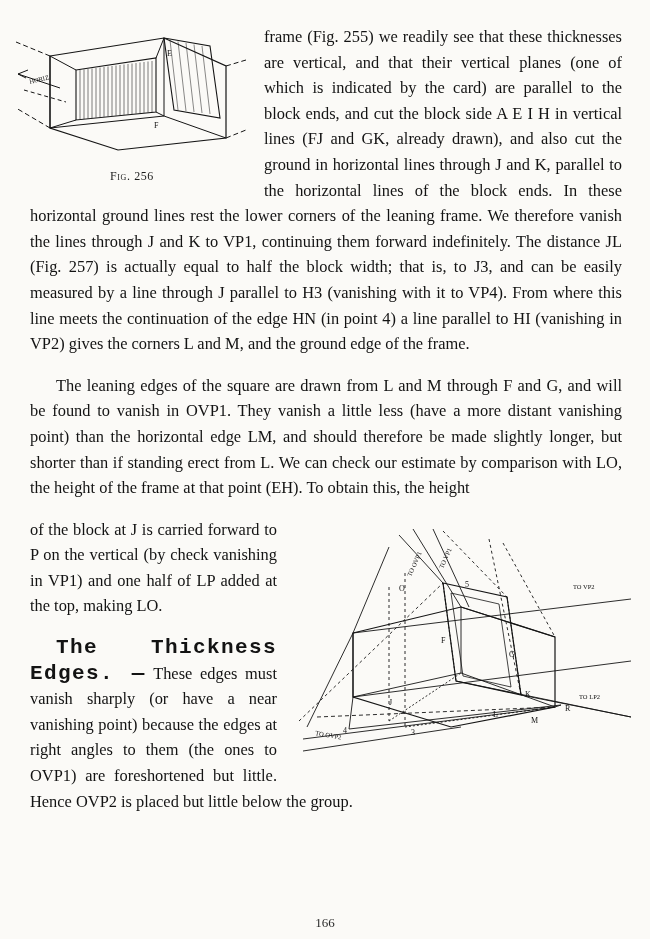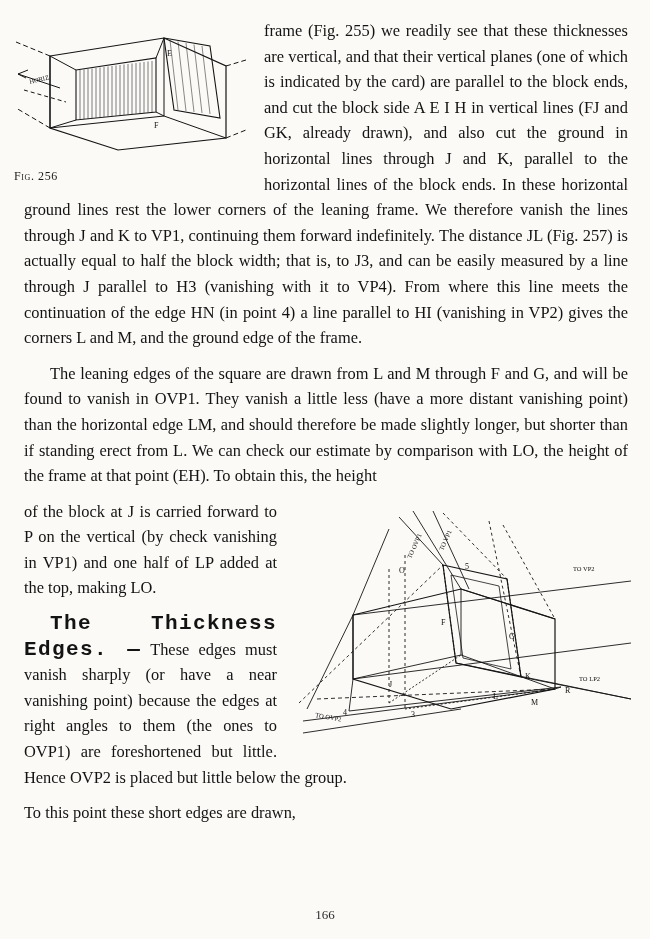--- a/index.html
+++ b/index.html
@@ -27,52 +27,52 @@
     left: 14px;
     top: 8px;
     width: 624px;
     font-size: 16.4px;
     line-height: 25.6px;
     text-align: justify;
     text-justify: inter-word;
     color: #131313;
   }
   p {
-    margin: 10px;
+    margin: 16px;
   }
   .indent { text-indent: 26px; }
   .fig256-wrap {
     float: left;
     width: 236px;
     margin: 4px 14px 2px 0;
     shape-margin: 4px;
   }
   .fig257-wrap {
     float: right;
     width: 345px;
     margin: 4px 0 2px 16px;
   }
   .figcap {
-    text-align: left;
+    text-align: center;
     font-size: 12px;
     letter-spacing: 0.6px;
     font-variant: small-caps;
     margin-top: 2px;
     color: #1a1a1a;
   }
   .bold-head {
     font-family: "Liberation Mono", monospace;
     font-weight: bold;
     letter-spacing: 1.4px;
     font-size: 21px;
   }
   .pagenum {
     position: absolute;
     left: 0;
-    bottom: 16px;
+    bottom: 8px;
     width: 650px;
     text-align: center;
     font-size: 13px;
     color: #2b2b2b;
   }
   svg { display: block; }
   .fig-svg-256 { width: 236px; height: 150px; }
   .fig-svg-257 { width: 345px; height: 250px; }
   .lbl { font-family: "Liberation Serif", serif; font-size: 8px; fill: #111; }
   .lbl-sm { font-family: "Liberation Serif", serif; font-size: 6.5px; fill: #111; }
@@ -211,17 +211,16 @@
         <text class="lbl" x="272" y="190">R</text>
         <text class="lbl" x="50" y="212">4</text>
         <text class="lbl" x="118" y="214">3</text>
       </svg>
     </div>
 
     <p>of the block at J is carried forward to P on the vertical (by check vanishing in VP1) and one half of LP added at the top, making LO.</p>
 
     <p class="indent"><span class="bold-head">The Thickness Edges. —</span> <span>These edges must vanish sharply (or have a near vanishing point) because the edges at right angles to them (the ones to OVP1) are foreshortened but little. Hence OVP2 is placed but little below the group.</span></p>
 
-    <p>To this point these short edges are drawn,</p>
   </div>
 
   <div class="pagenum">166</div>
 </div>
 
 </body></html>

